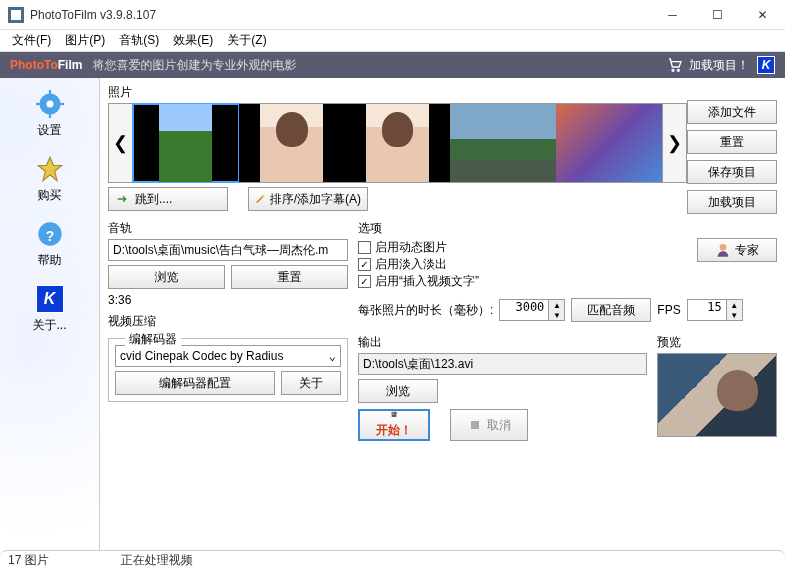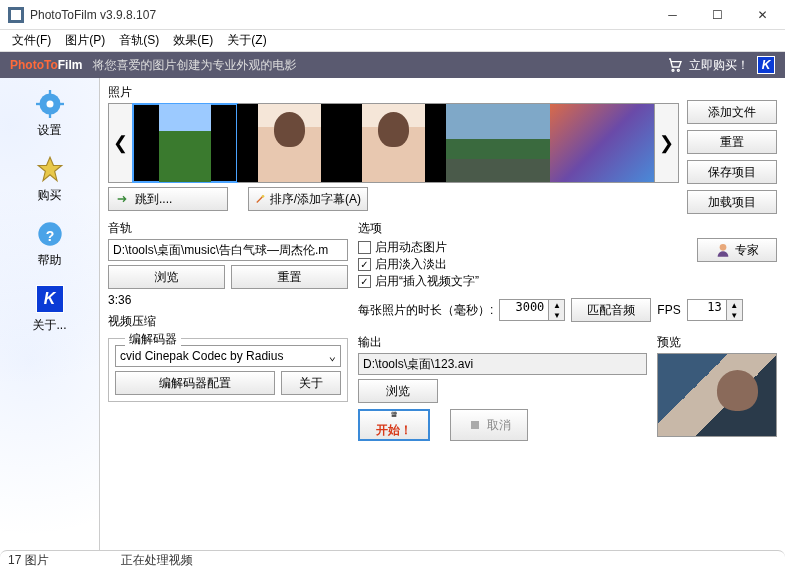--- a/index.html
+++ b/index.html
@@ -25,21 +25,21 @@
 .main { display: flex; height: calc(100% - 30px - 22px - 26px - 20px); }
 
 .sidebar { width: 100px; border-right: 1px solid #ccc; background: #fff; position: relative; overflow: hidden; }
 .sidebar::before { content: ""; position: absolute; inset: 0; background: radial-gradient(circle at 10% 10%, rgba(100,150,255,0.12), transparent 60%), radial-gradient(circle at 30% 60%, rgba(100,150,255,0.1), transparent 60%); }
 .sidebar .sb-item { position: relative; display: flex; flex-direction: column; align-items: center; padding: 10px 0 4px; color: #000; }
 .sidebar .sb-item .sb-icon { width: 32px; height: 32px; display: flex; align-items: center; justify-content: center; }
 .sidebar .sb-item .sb-label { margin-top: 2px; }
 
 .content { flex: 1; padding: 6px 8px; display: flex; flex-direction: column; gap: 6px; overflow: hidden; }
 
-.row1 { display: flex; gap: 8px; }
+.row1 { display: flex; }
 .photos-panel { flex: 1; }
 .panel-label { color: #000; margin-bottom: 2px; }
 .filmstrip { display: flex; align-items: center; border: 1px solid #999; background: #fff; height: 80px; }
 .nav-arrow { width: 24px; height: 100%; display: flex; align-items: center; justify-content: center; border: 0 solid #999; background: #f5f5f5; font-size: 18px; }
 .nav-arrow.left { border-right: 1px solid #999; }
 .nav-arrow.right { border-left: 1px solid #999; }
 .thumbs { flex: 1; display: flex; gap: 0; height: 100%; }
 .thumb { flex: 1; height: 100%; background: #000; position: relative; }
 .thumb.selected { outline: 2px solid #4aa3ff; outline-offset: -1px; }
 .thumb .img { position: absolute; inset: 0; }
@@ -121,21 +121,21 @@
 <div class="banner">
   <span class="brand"><span class="p1">PhotoTo</span><span class="p2">Film</span></span>
   <span class="slogan">将您喜爱的图片创建为专业外观的电影</span>
   <span class="spacer"></span>
   <span class="buy">
     <svg class="icon-svg" viewBox="0 0 24 24" fill="none" stroke="#fff" stroke-width="2">
         <path d="M3 3h2l3 12h10l3-8H6"></path>
         <circle cx="9" cy="20" r="1.5"></circle>
         <circle cx="17" cy="20" r="1.5"></circle>
       </svg>
-    <span>立即购买！</span>
+    <span>加载项目！</span>
   </span>
   <span class="klogo">K</span>
 </div>
 
 <div class="main">
 
   <div class="sidebar">
     <div class="sb-item">
       <span class="sb-icon">
           <svg class="icon-svg lg" viewBox="0 0 24 24">
@@ -289,21 +289,21 @@
             <div class="spinner">
               <div class="spin-input">3000</div>
               <div class="arrows">
                   <div>▲</div>
                   <div>▼</div>
                 </div>
             </div>
             <div class="btn" style="width:80px">匹配音频</div>
             <span>FPS</span>
             <div class="spinner">
-              <div class="spin-input" style="width:40px">13</div>
+              <div class="spin-input" style="width:40px">15</div>
               <div class="arrows">
                   <div>▲</div>
                   <div>▼</div>
                 </div>
             </div>
           </div>
         </div>
 
         <div class="output-row" style="margin-top:6px">
           <div class="output-col">

